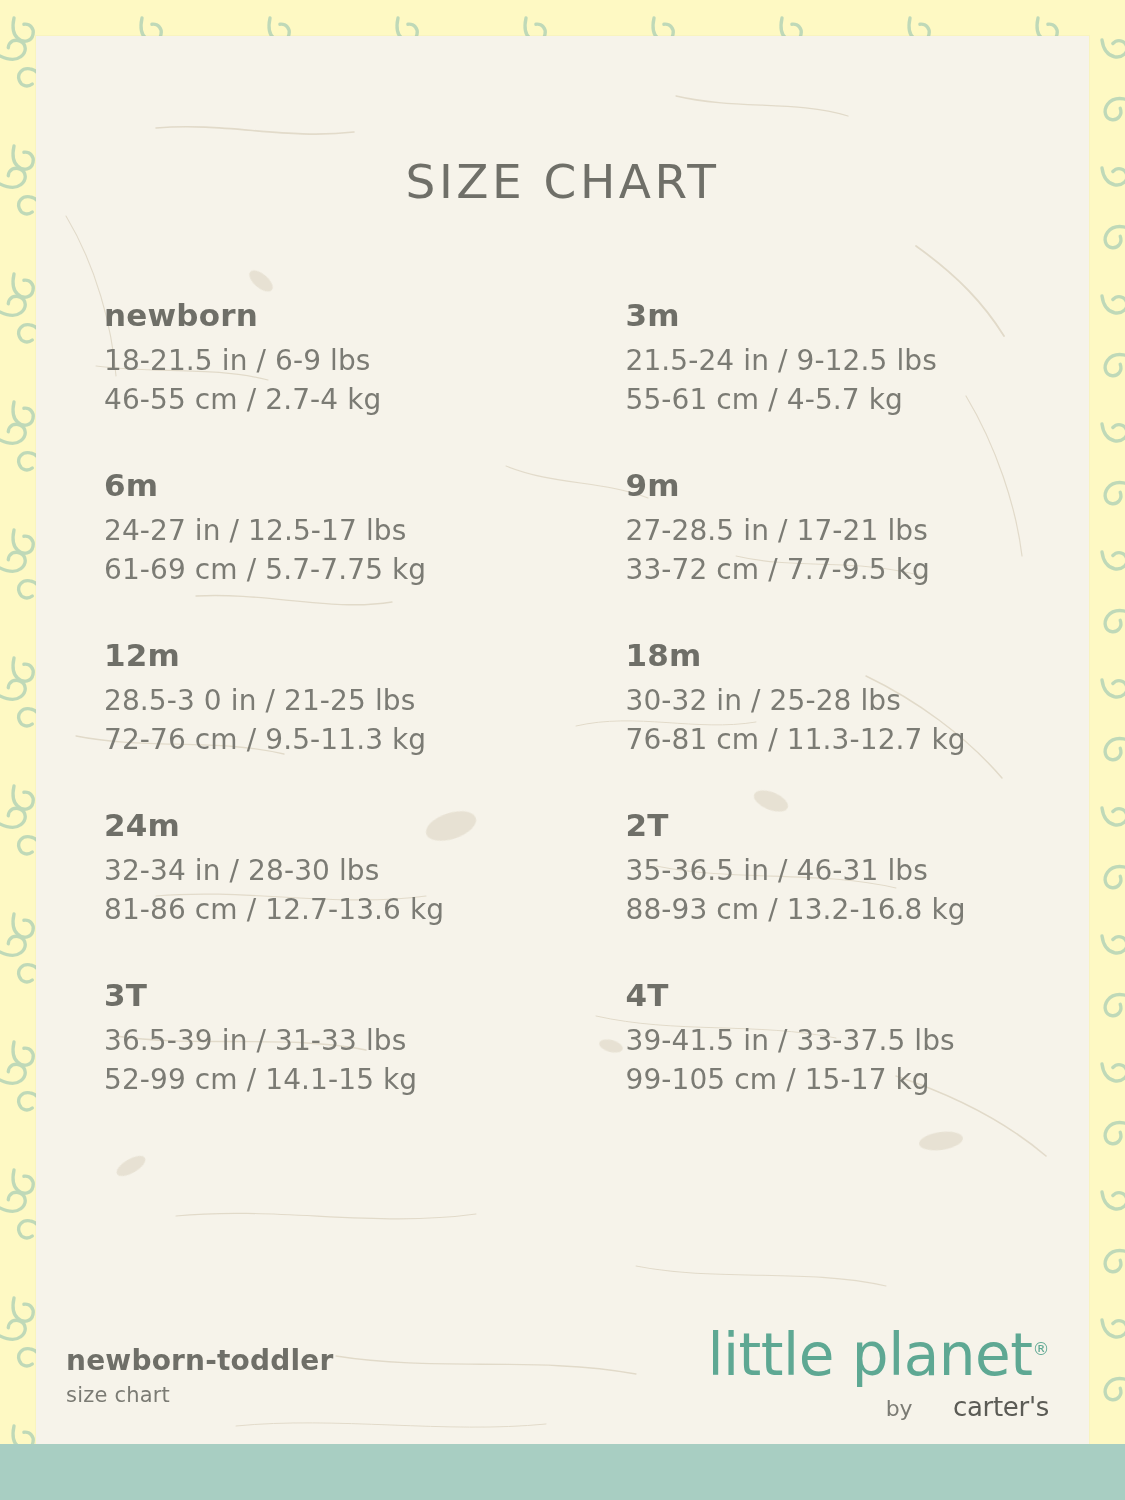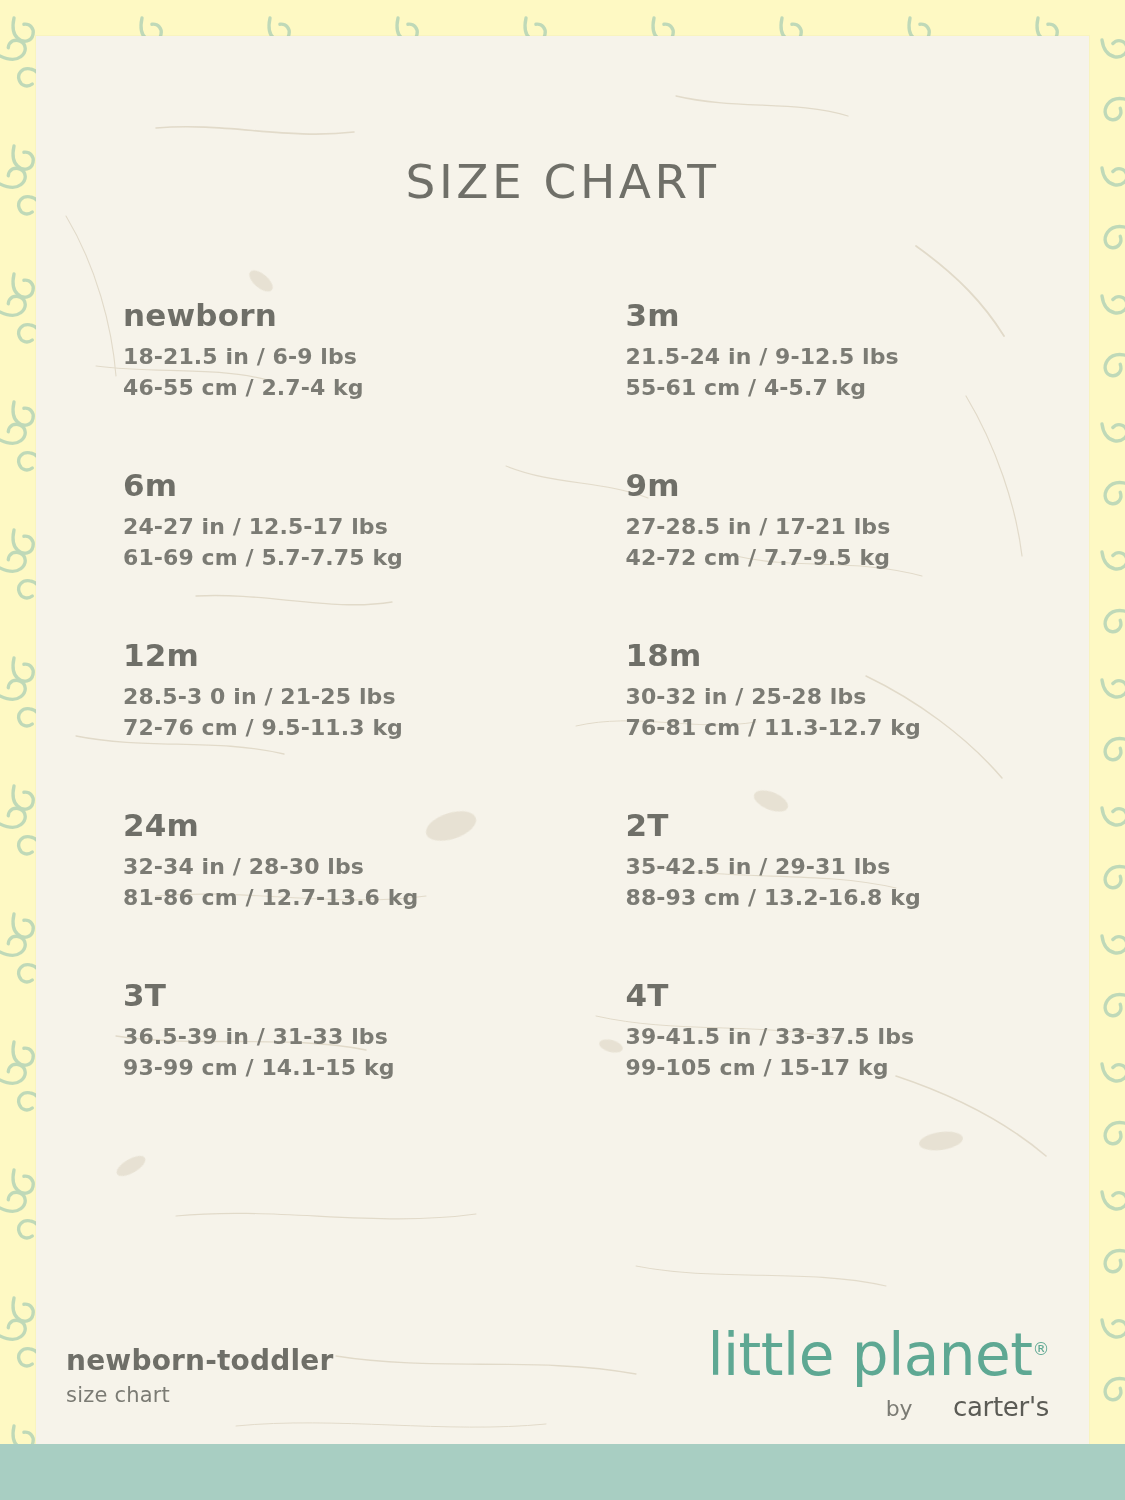--- a/index.html
+++ b/index.html
@@ -71,38 +71,37 @@
     display: flex;
     margin-bottom: 0px;
   }
 
   .cell {
     width: 50%;
     box-sizing: border-box;
     height: 170px;
   }
 
-  .cell.left  { padding-left: 87px; }
+  .cell.left  { padding-left: 68px; }
   .cell.right { padding-left: 63px; }
 
   .size-name {
     font-size: 31px;
     font-weight: 700;
     color: #6f6f68;
     letter-spacing: 0.2px;
     margin: 0 0 7px 0;
     line-height: 1.15;
   }
 
   .size-line {
-    font-size: 22px;
+    font-size: 28px;
     color: #7b7b74;
     line-height: 1.42;
     letter-spacing: 0.1px;
-    font-weight: bold;
   }
 
   
   .footer-left {
     position: absolute;
     left: 30px;
     bottom: 54px;
     line-height: 1.38;
   }
   .footer-left .fl1 {
@@ -232,21 +231,21 @@
 
       <div class="row">
         <div class="cell left">
           <div class="size-name">6m</div>
           <div class="size-line">24-27 in / 12.5-17 lbs</div>
           <div class="size-line">61-69 cm / 5.7-7.75 kg</div>
         </div>
         <div class="cell right">
           <div class="size-name">9m</div>
           <div class="size-line">27-28.5 in / 17-21 lbs</div>
-          <div class="size-line">42-72 cm / 7.7-9.5 kg</div>
+          <div class="size-line">33-72 cm / 7.7-9.5 kg</div>
         </div>
       </div>
 
       <div class="row">
         <div class="cell left">
           <div class="size-name">12m</div>
           <div class="size-line">28.5-3 0 in / 21-25 lbs</div>
           <div class="size-line">72-76 cm / 9.5-11.3 kg</div>
         </div>
         <div class="cell right">
@@ -257,30 +256,30 @@
       </div>
 
       <div class="row">
         <div class="cell left">
           <div class="size-name">24m</div>
           <div class="size-line">32-34 in / 28-30 lbs</div>
           <div class="size-line">81-86 cm / 12.7-13.6 kg</div>
         </div>
         <div class="cell right">
           <div class="size-name">2T</div>
-          <div class="size-line">35-42.5 in / 29-31 lbs</div>
+          <div class="size-line">35-36.5 in / 46-31 lbs</div>
           <div class="size-line">88-93 cm / 13.2-16.8 kg</div>
         </div>
       </div>
 
       <div class="row">
         <div class="cell left">
           <div class="size-name">3T</div>
           <div class="size-line">36.5-39 in / 31-33 lbs</div>
-          <div class="size-line">93-99 cm / 14.1-15 kg</div>
+          <div class="size-line">52-99 cm / 14.1-15 kg</div>
         </div>
         <div class="cell right">
           <div class="size-name">4T</div>
           <div class="size-line">39-41.5 in / 33-37.5 lbs</div>
           <div class="size-line">99-105 cm / 15-17 kg</div>
         </div>
       </div>
 
 
     </div>

